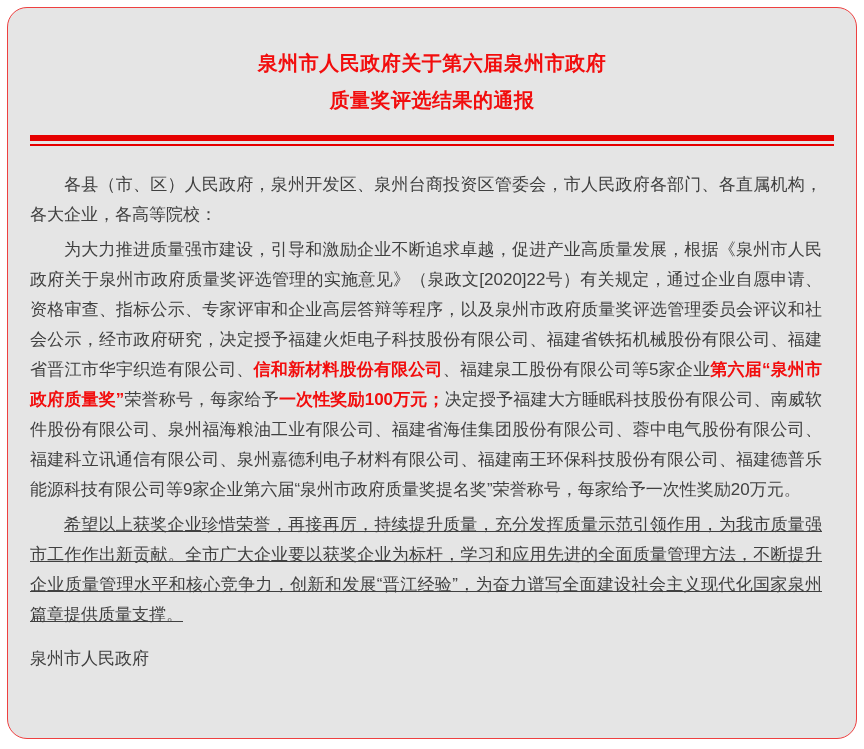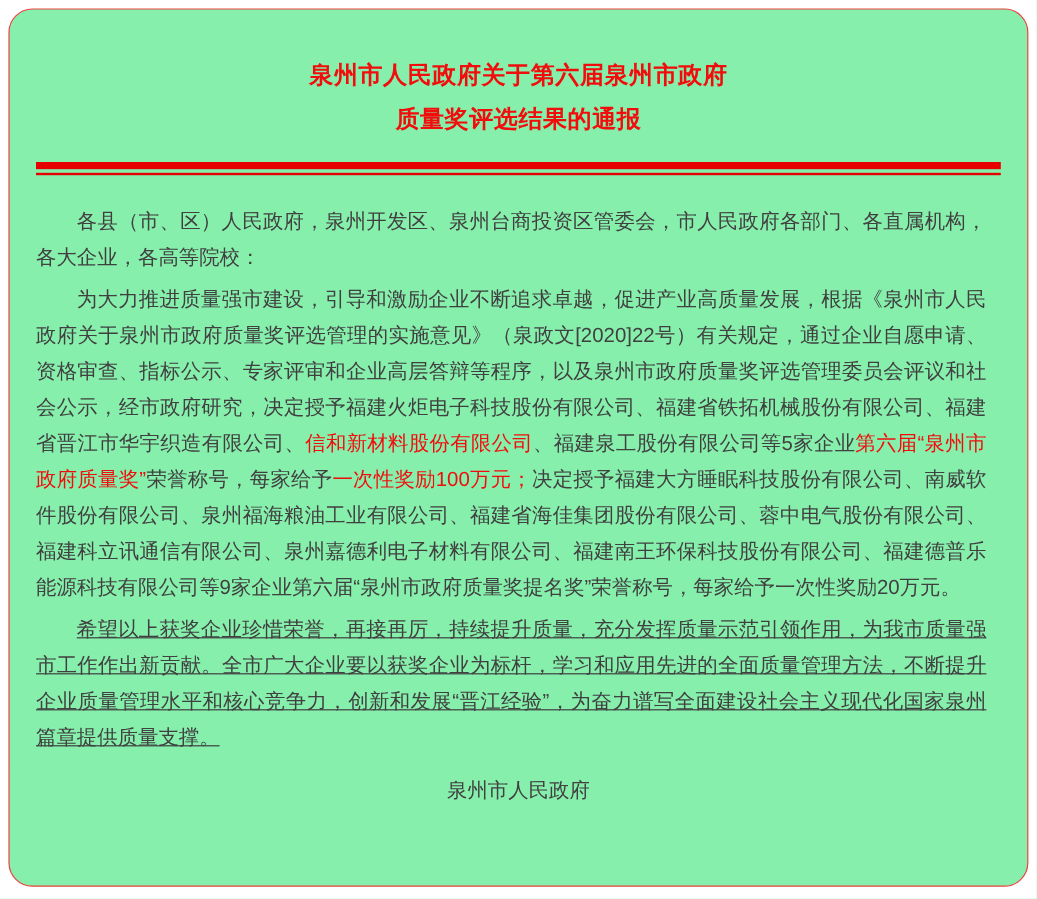--- a/index.html
+++ b/index.html
@@ -15,21 +15,21 @@
     background:#ffffff;
     font-family:"Liberation Sans", sans-serif;
     position:relative;
   }
   .frame{
     position:absolute;
     left:7px;top:7px;
     width:850px;height:732px;
     border:1px solid var(--border-red);
     border-radius:20px;
-    background:#86efac;
+    background:#e5e5e5;
     overflow:hidden;
   }
   .doc-title{
     margin-top:37px;
     text-align:center;
     color:var(--title-red);
     font-weight:bold;
     font-size:20px;
     line-height:37px;
     letter-spacing:0.5px;
@@ -54,25 +54,25 @@
     text-align:justify;
     text-justify:inter-ideograph;
   }
   .content p{
     margin:0 0 5px 0;
     text-indent:2em;
   }
   .content p:last-child{margin-bottom:0;text-decoration:underline;}
   .hl{
     color:var(--title-red);
-    font-weight:normal;
+    font-weight:bold;
   }
   .signature{
     margin:14px 22px 0 22px;
-    text-align:center;
+    text-align:left;
     font-size:17px;
     line-height:30px;
     color:var(--body-text);
   }
 </style>
 </head>
 <body>
 
 <div class="frame">
   <div class="doc-title">

